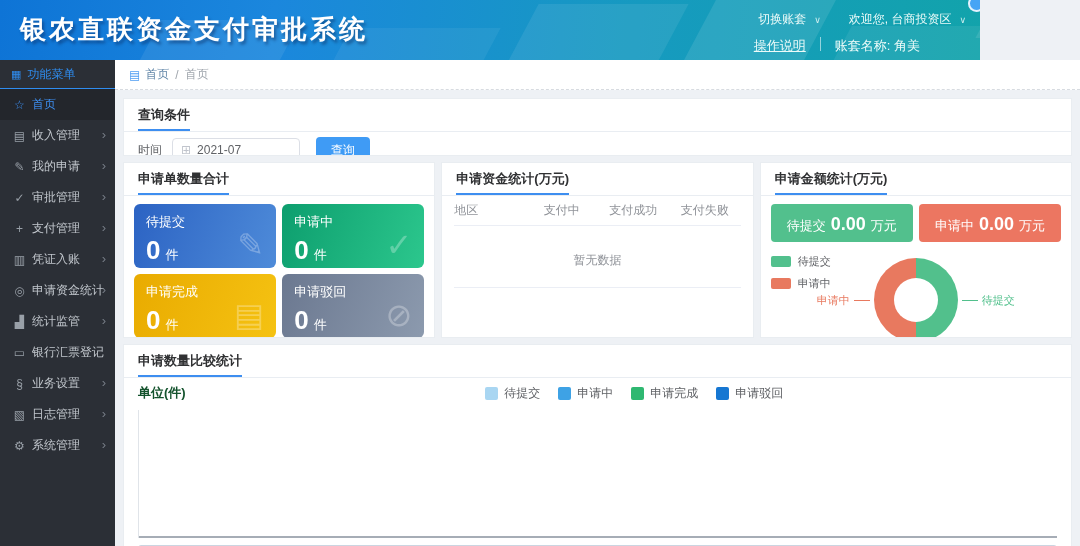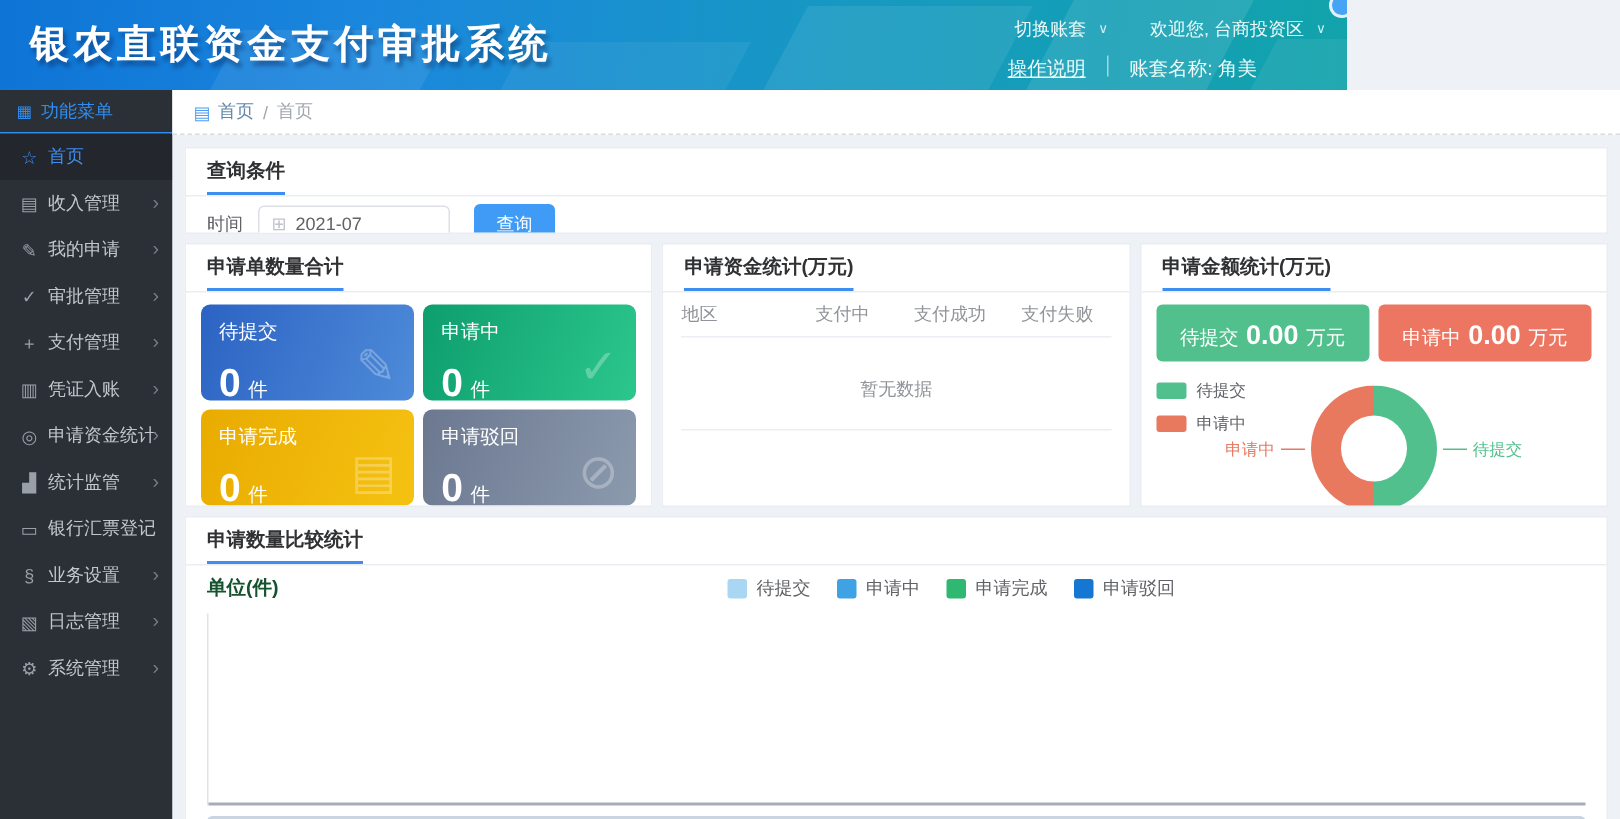--- a/index.html
+++ b/index.html
@@ -1,20 +1,20 @@
 <!DOCTYPE html>
 <html><head>
 <meta charset="utf-8">
 <style>
   *{box-sizing:border-box;margin:0;padding:0}
   html,body{width:1080px;height:546px;overflow:hidden}
   body{position:relative;font-family:"Liberation Sans","DejaVu Sans",sans-serif;background:#eef1f5}
 
   
-  .header{position:absolute;left:0;top:0;width:898px;height:60px;overflow:hidden;
+  .header{position:absolute;left:0;top:0;width:980px;height:60px;overflow:hidden;
     background:linear-gradient(95deg,#0e74d6 0%,#1b87dd 28%,#169ac0 65%,#12a3ab 100%)}
   .hshape{position:absolute;background:rgba(255,255,255,.08);transform:skewX(-28deg)}
   .hs1{left:150px;top:20px;width:140px;height:42px}
   .hs2{left:340px;top:28px;width:150px;height:40px;background:rgba(255,255,255,.06)}
   .hs3{left:520px;top:4px;width:150px;height:70px}
   .hs4{left:700px;top:-12px;width:120px;height:84px;background:rgba(255,255,255,.1)}
   .hs5{left:840px;top:26px;width:150px;height:44px;background:rgba(255,255,255,.07)}
   .hs6{left:985px;top:2px;width:90px;height:36px;background:rgba(255,255,255,.1)}
   .hs7{left:1030px;top:30px;width:70px;height:36px;background:rgba(255,255,255,.12)}
   .header-title{position:absolute;left:20px;top:0;line-height:58px;font-size:26px;font-weight:bold;
@@ -65,21 +65,21 @@
   .q-btn{margin-left:16px;width:54px;height:26px;background:#3f9bf5;color:#fff;font-size:12px;
     border:none;border-radius:4px;cursor:pointer}
 
   
   .row3{display:flex;gap:6px;margin-top:6px}
   .row3 .panel{flex:1;height:176px;min-width:0;overflow:hidden}
 
   .cards{display:grid;grid-template-columns:1fr 1fr;gap:6px;margin:8px 10px}
   .card{height:64px;border-radius:6px;position:relative;color:#fff;padding:9px 12px;cursor:pointer;overflow:hidden}
   .card .c-label{font-size:13px}
-  .card .c-row{margin-top:12px}
+  .card .c-row{margin-top:6px}
   .card .c-val{font-size:26px;font-weight:bold;line-height:1}
   .card .c-unit{font-size:13px;margin-left:5px}
   .card .c-icon{position:absolute;right:12px;bottom:4px;font-size:32px;color:rgba(255,255,255,.28)}
   .card.blue{background:linear-gradient(110deg,#2c63c3,#4e8bd9)}
   .card.green{background:linear-gradient(110deg,#0d9e6e,#2cc78d)}
   .card.gold{background:linear-gradient(110deg,#e9ab00,#f5c212)}
   .card.gray{background:linear-gradient(110deg,#6b7890,#8c9aae)}
 
   .tbl-head{display:flex;margin:0 12px;height:30px;align-items:center;border-bottom:1px solid #ebeef5}
   .tbl-head div{flex:1;font-size:12px;color:#909399;text-align:center}

